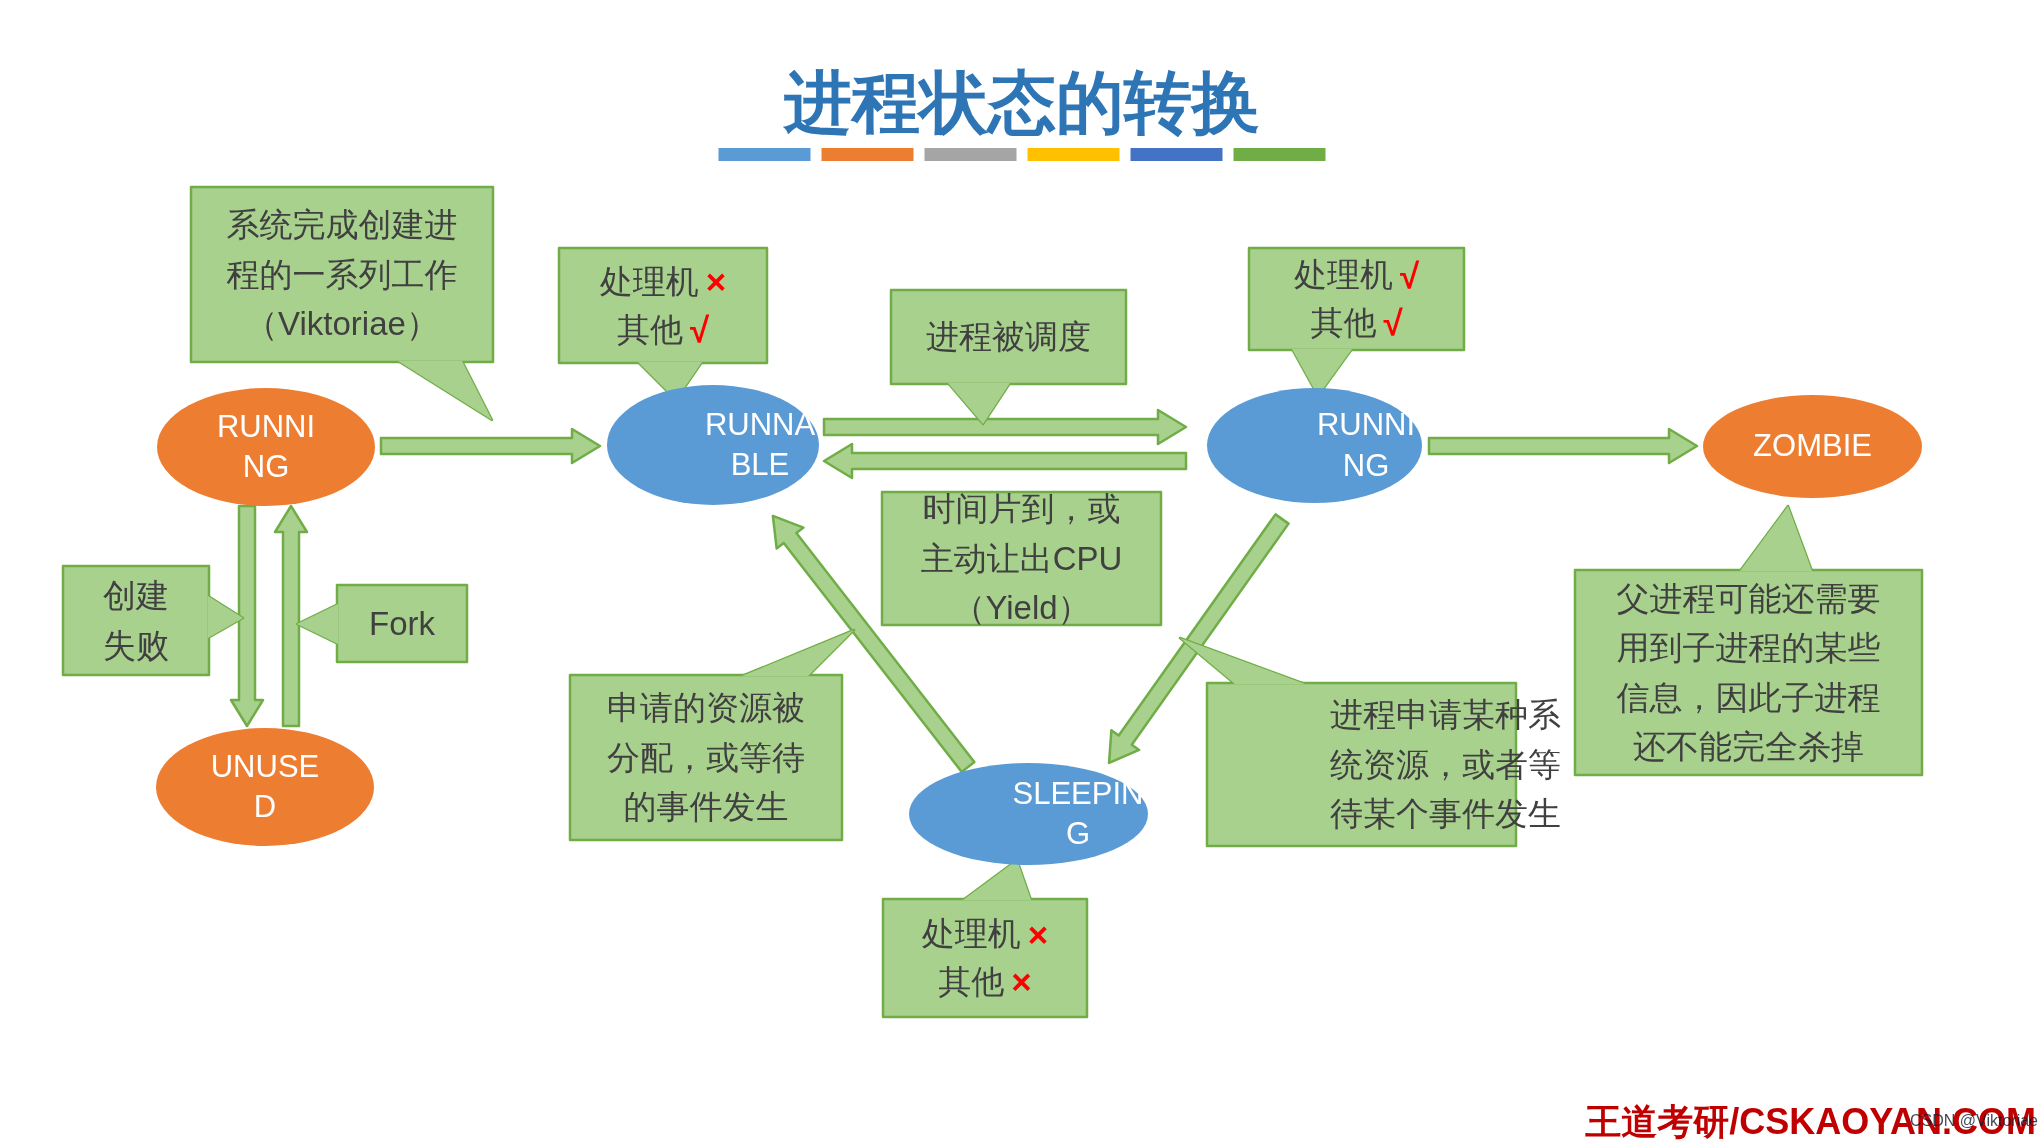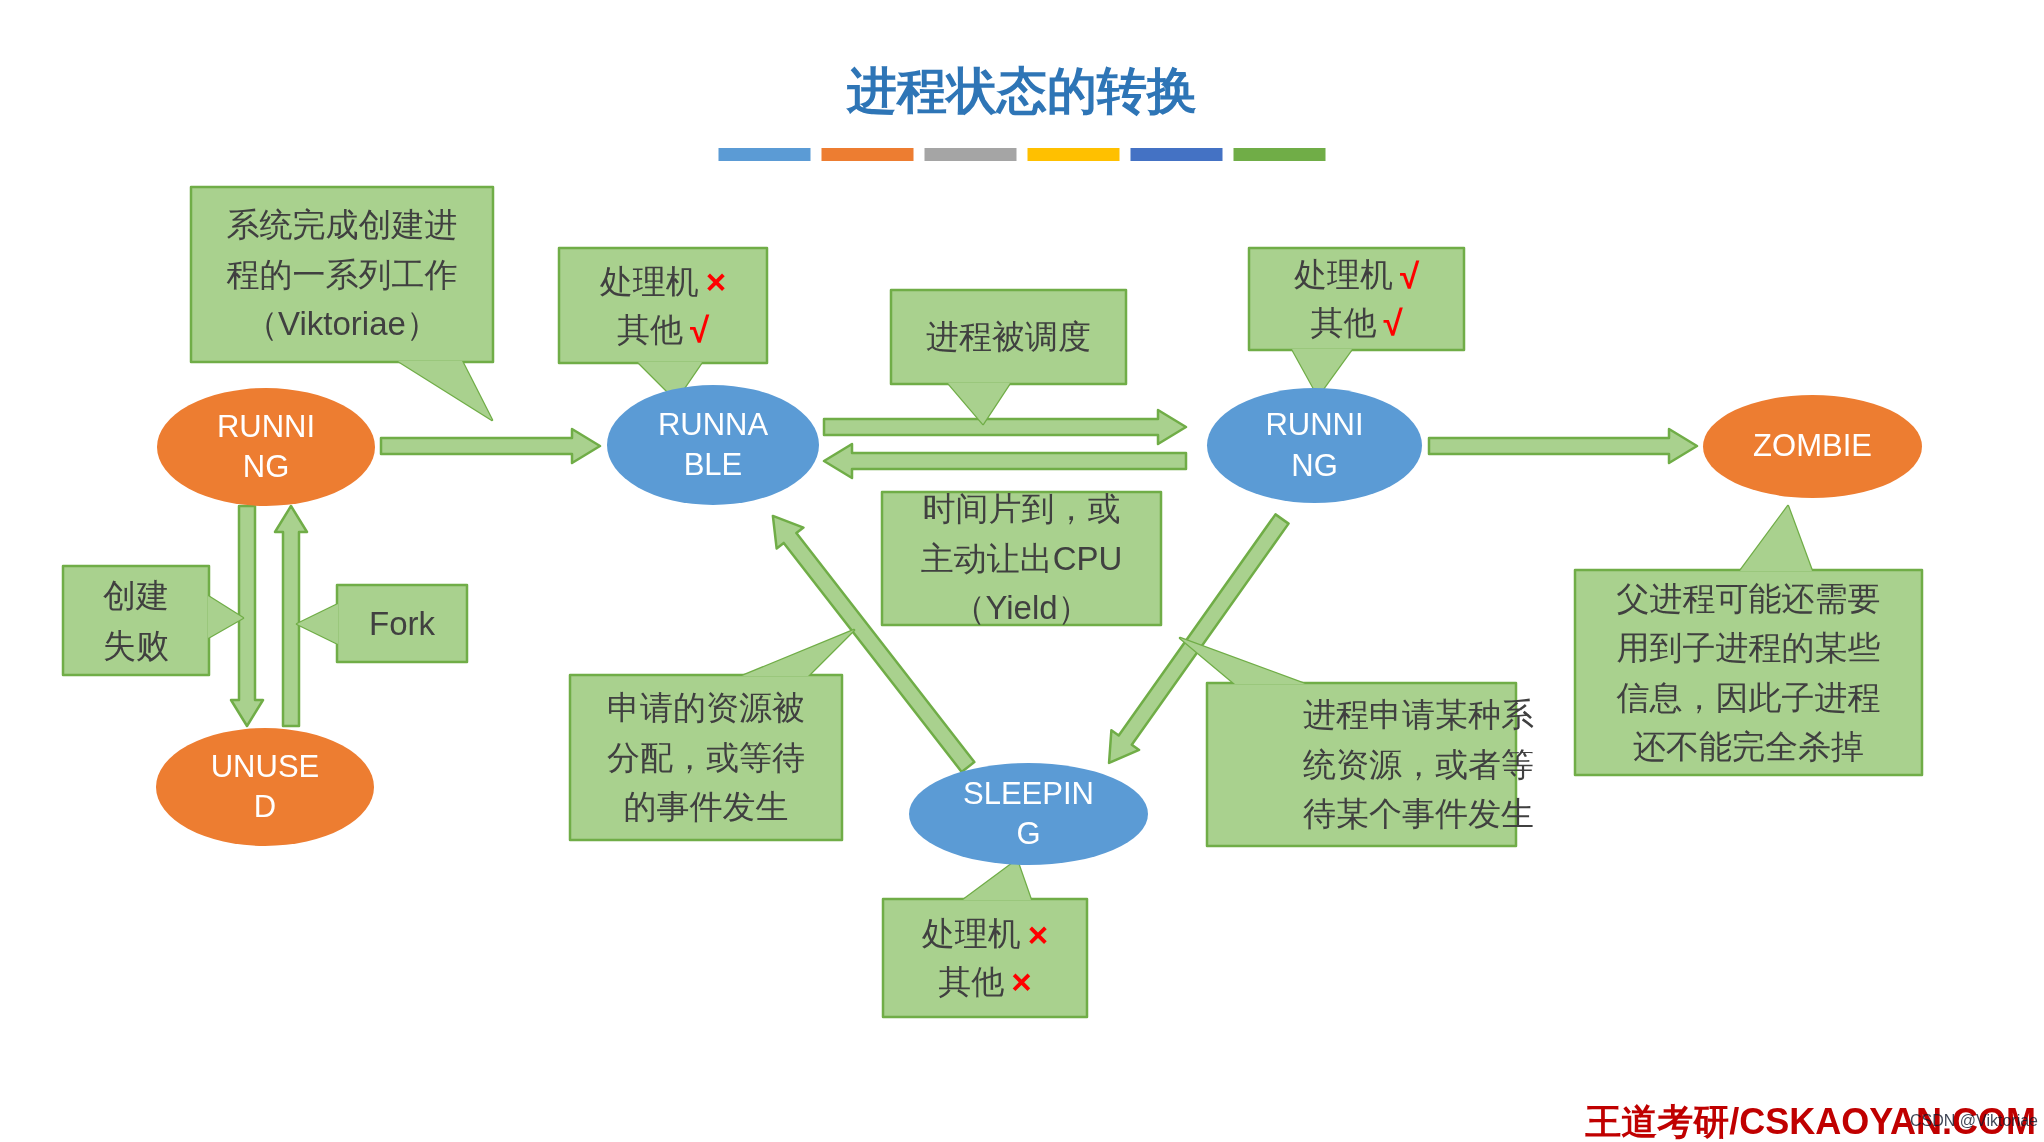--- a/index.html
+++ b/index.html
@@ -1,32 +1,32 @@
 <!DOCTYPE html>
 <html><head>
 <meta charset="utf-8">
 <style>
   html,body{margin:0;padding:0;background:#fff;}
   body{font-family:"Liberation Sans","DejaVu Sans",sans-serif;}
   .stage{position:relative;width:2044px;height:1142px;background:#ffffff;overflow:hidden;}
   .layer{position:absolute;left:0;top:0;}
 
   .title{position:absolute;left:50%;top:58px;transform:translateX(-50%);
-         margin:0;font-size:50px;font-weight:bold;color:#2E75B6;white-space:nowrap;}
+         margin:0;font-size:68px;font-weight:bold;color:#2E75B6;white-space:nowrap;}
 
   .bars{position:absolute;top:148px;left:50%;transform:translateX(-50%);
         display:flex;gap:11px;}
   .bar{width:92px;height:13px;display:inline-block;}
   .b1{background:#5B9BD5;} .b2{background:#ED7D31;} .b3{background:#A5A5A5;}
   .b4{background:#FFC000;} .b5{background:#4472C4;} .b6{background:#70AD47;}
 
   .state{position:absolute;border-radius:50%;display:flex;align-items:center;
          justify-content:center;color:#ffffff;font-size:31px;}
   .orange{background:#ED7D31;}
-  .blue{background:#5B9BD5;}
+  .blue{background:#5B9BD5;justify-content:flex-end;}
   .state .lbl{word-break:break-all;text-align:center;line-height:1.3;}
 
   .callout{position:absolute;display:flex;flex-direction:column;align-items:center;
            justify-content:center;text-align:center;color:#404040;font-size:33px;
            line-height:1.5;white-space:pre-line;box-sizing:border-box;}
   .status-line{display:flex;align-items:center;justify-content:center;line-height:1.45;}
   .mark{color:#FF0000;font-weight:bold;font-size:35px;margin-left:7px;line-height:1;}
 
   .footer{position:absolute;top:1098px;right:8px;font-size:36px;font-weight:bold;
           color:#C00000;white-space:nowrap;}
@@ -174,21 +174,21 @@
 
   <div class="callout" style="left:63px;top:566px;width:146px;height:109px">创建
 失败</div>
 
   <div class="callout" style="left:337px;top:585px;width:130px;height:77px">Fork</div>
 
   <div class="callout" style="left:570px;top:675px;width:272px;height:165px">申请的资源被
 分配，或等待
 的事件发生</div>
 
-  <div class="callout" style="left:1245px;top:683px;width:347px;height:163px">进程申请某种系
+  <div class="callout" style="left:1272px;top:683px;width:347px;height:163px">进程申请某种系
 统资源，或者等
 待某个事件发生</div>
 
   <div class="callout" style="left:1575px;top:570px;width:347px;height:205px">父进程可能还需要
 用到子进程的某些
 信息，因此子进程
 还不能完全杀掉</div>
 
   <div class="callout" style="left:883px;top:899px;width:204px;height:118px">
     <div class="status-line">

